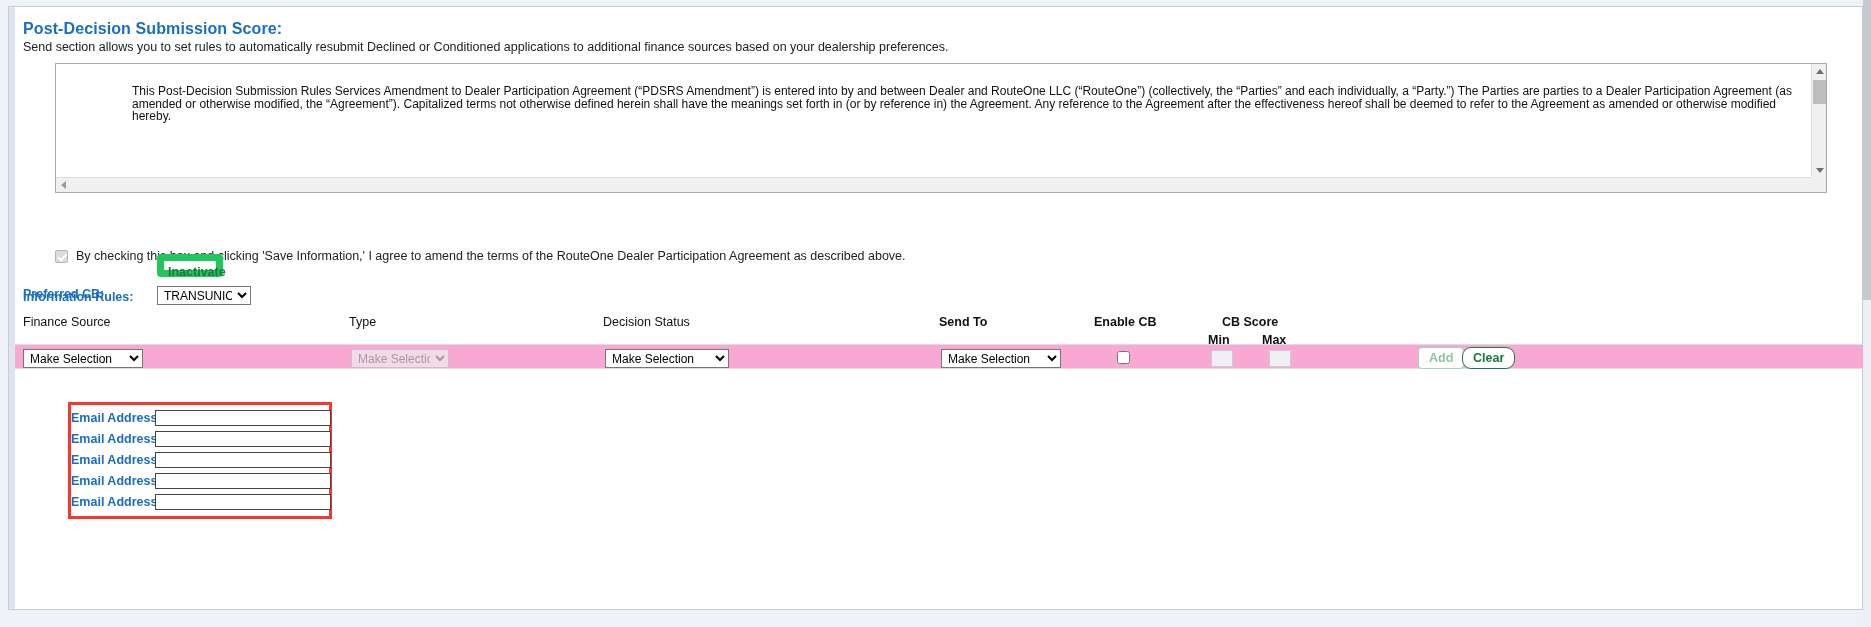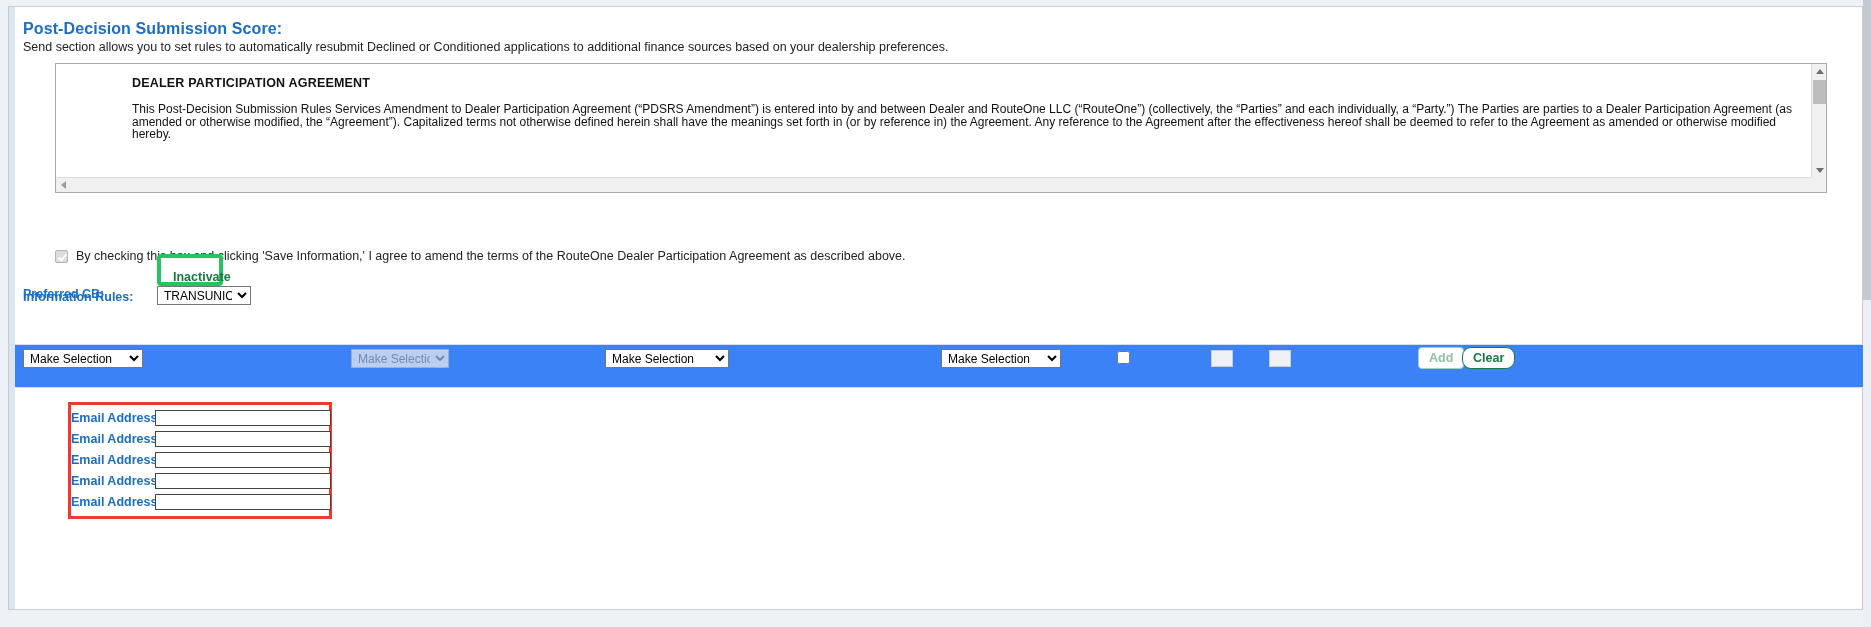--- a/index.html
+++ b/index.html
@@ -174,28 +174,28 @@
     color: #1b6ec2;
   }
   #lbl-submission { left: 14px; top: 283px; }
   #lbl-preferred  { left: 14px; top: 280px; }
 
   #btn-inactivate {
     position: absolute;
     left: 148px; top: 247px;
     width: 66px; height: 23px;
     background: #ffffff;
-    border: 4px solid #22c55e;
+    border: 7px solid #22c55e;
     border-radius: 4px;
     color: #17793f;
     font-size: 12.5px;
     font-weight: bold;
     font-family: "Liberation Sans", sans-serif;
     cursor: pointer;
-    padding: 12px;
+    padding: 4px;
   }
 
   #sel-preferred-cb {
     position: absolute;
     left: 148px; top: 279px;
     width: 94px; height: 19px;
     font-size: 12px;
     font-family: "Liberation Sans", sans-serif;
     color: #000;
     background: #ffffff;
@@ -213,22 +213,22 @@
   .col-head {
     position: absolute;
     font-size: 12.5px;
     color: #111;
   }
   .col-head.bold { font-weight: bold; }
 
   #rule-row {
     position: absolute;
     left: 6px; top: 337px;
-    width: 1848px; height: 44px;
-    background: #3b82f6;
+    width: 1848px; height: 25px;
+    background: #f9a8d4;
     border-top: 1px solid #d7dfea;
     border-bottom: 1px solid #d7dfea;
   }
   .row-ctl { position: absolute; }
 
   select.sel {
     font-family: "Liberation Sans", sans-serif;
     font-size: 12px;
     color: #000;
     background: #ffffff;
@@ -339,21 +339,20 @@
 <div id="screen">
 
   <div id="page-card">
     <div id="left-rail"></div>
 
     <div class="section-title">Post-Decision Submission Score:</div>
     <div class="section-desc">Send section allows you to set rules to automatically resubmit Declined or Conditioned applications to additional finance sources based on your dealership preferences.</div>
 
     <div id="agreement-box">
       <div id="agreement-inner">
-        <div class="doc-h1">DEALER PARTICIPATION AGREEMENT</div>
         <div class="doc-p">This Post-Decision Submission Rules Services Amendment to Dealer Participation Agreement (“PDSRS Amendment”) is entered into by and between Dealer and RouteOne LLC (“RouteOne”) (collectively, the “Parties” and each individually, a “Party.”) The Parties are parties to a Dealer Participation Agreement (as amended or otherwise modified, the “Agreement”). Capitalized terms not otherwise defined herein shall have the meanings set forth in (or by reference in) the Agreement. Any reference to the Agreement after the effectiveness hereof shall be deemed to refer to the Agreement as amended or otherwise modified hereby.</div>
 
       </div>
 
       <div id="doc-vscroll">
         <div class="arrow up">
             <span class="tri up"></span>
           </div>
         <div id="doc-vthumb"></div>
         <div class="arrow down">
@@ -378,20 +377,30 @@
     </div>
 
     <div class="field-label" id="lbl-submission">Information Rules:</div>
     <button id="btn-inactivate">Inactivate</button>
 
     <div class="field-label" id="lbl-preferred">Preferred CB:</div>
     <select id="sel-preferred-cb" class="sel">
       <option>TRANSUNION</option>
     </select>
 
+    <div id="table-head">
+      <div class="col-head" style="left:14px; top:8px;">Finance Source</div>
+      <div class="col-head" style="left:340px; top:8px;">Type</div>
+      <div class="col-head" style="left:594px; top:8px;">Decision Status</div>
+      <div class="col-head bold" style="left:930px; top:8px;">Send To</div>
+      <div class="col-head bold" style="left:1085px; top:8px;">Enable CB</div>
+      <div class="col-head bold" style="left:1213px; top:8px;">CB Score</div>
+      <div class="col-head bold" style="left:1199px; top:26px;">Min</div>
+      <div class="col-head bold" style="left:1253px; top:26px;">Max</div>
+    </div>
 
     <div id="rule-row">
       <select class="sel row-ctl" style="left:8px; top:4px; width:120px;">
         <option>Make Selection</option>
       </select>
 
       <select class="sel row-ctl" style="left:336px; top:4px; width:98px;" disabled="">
         <option>Make Selection</option>
       </select>
 

